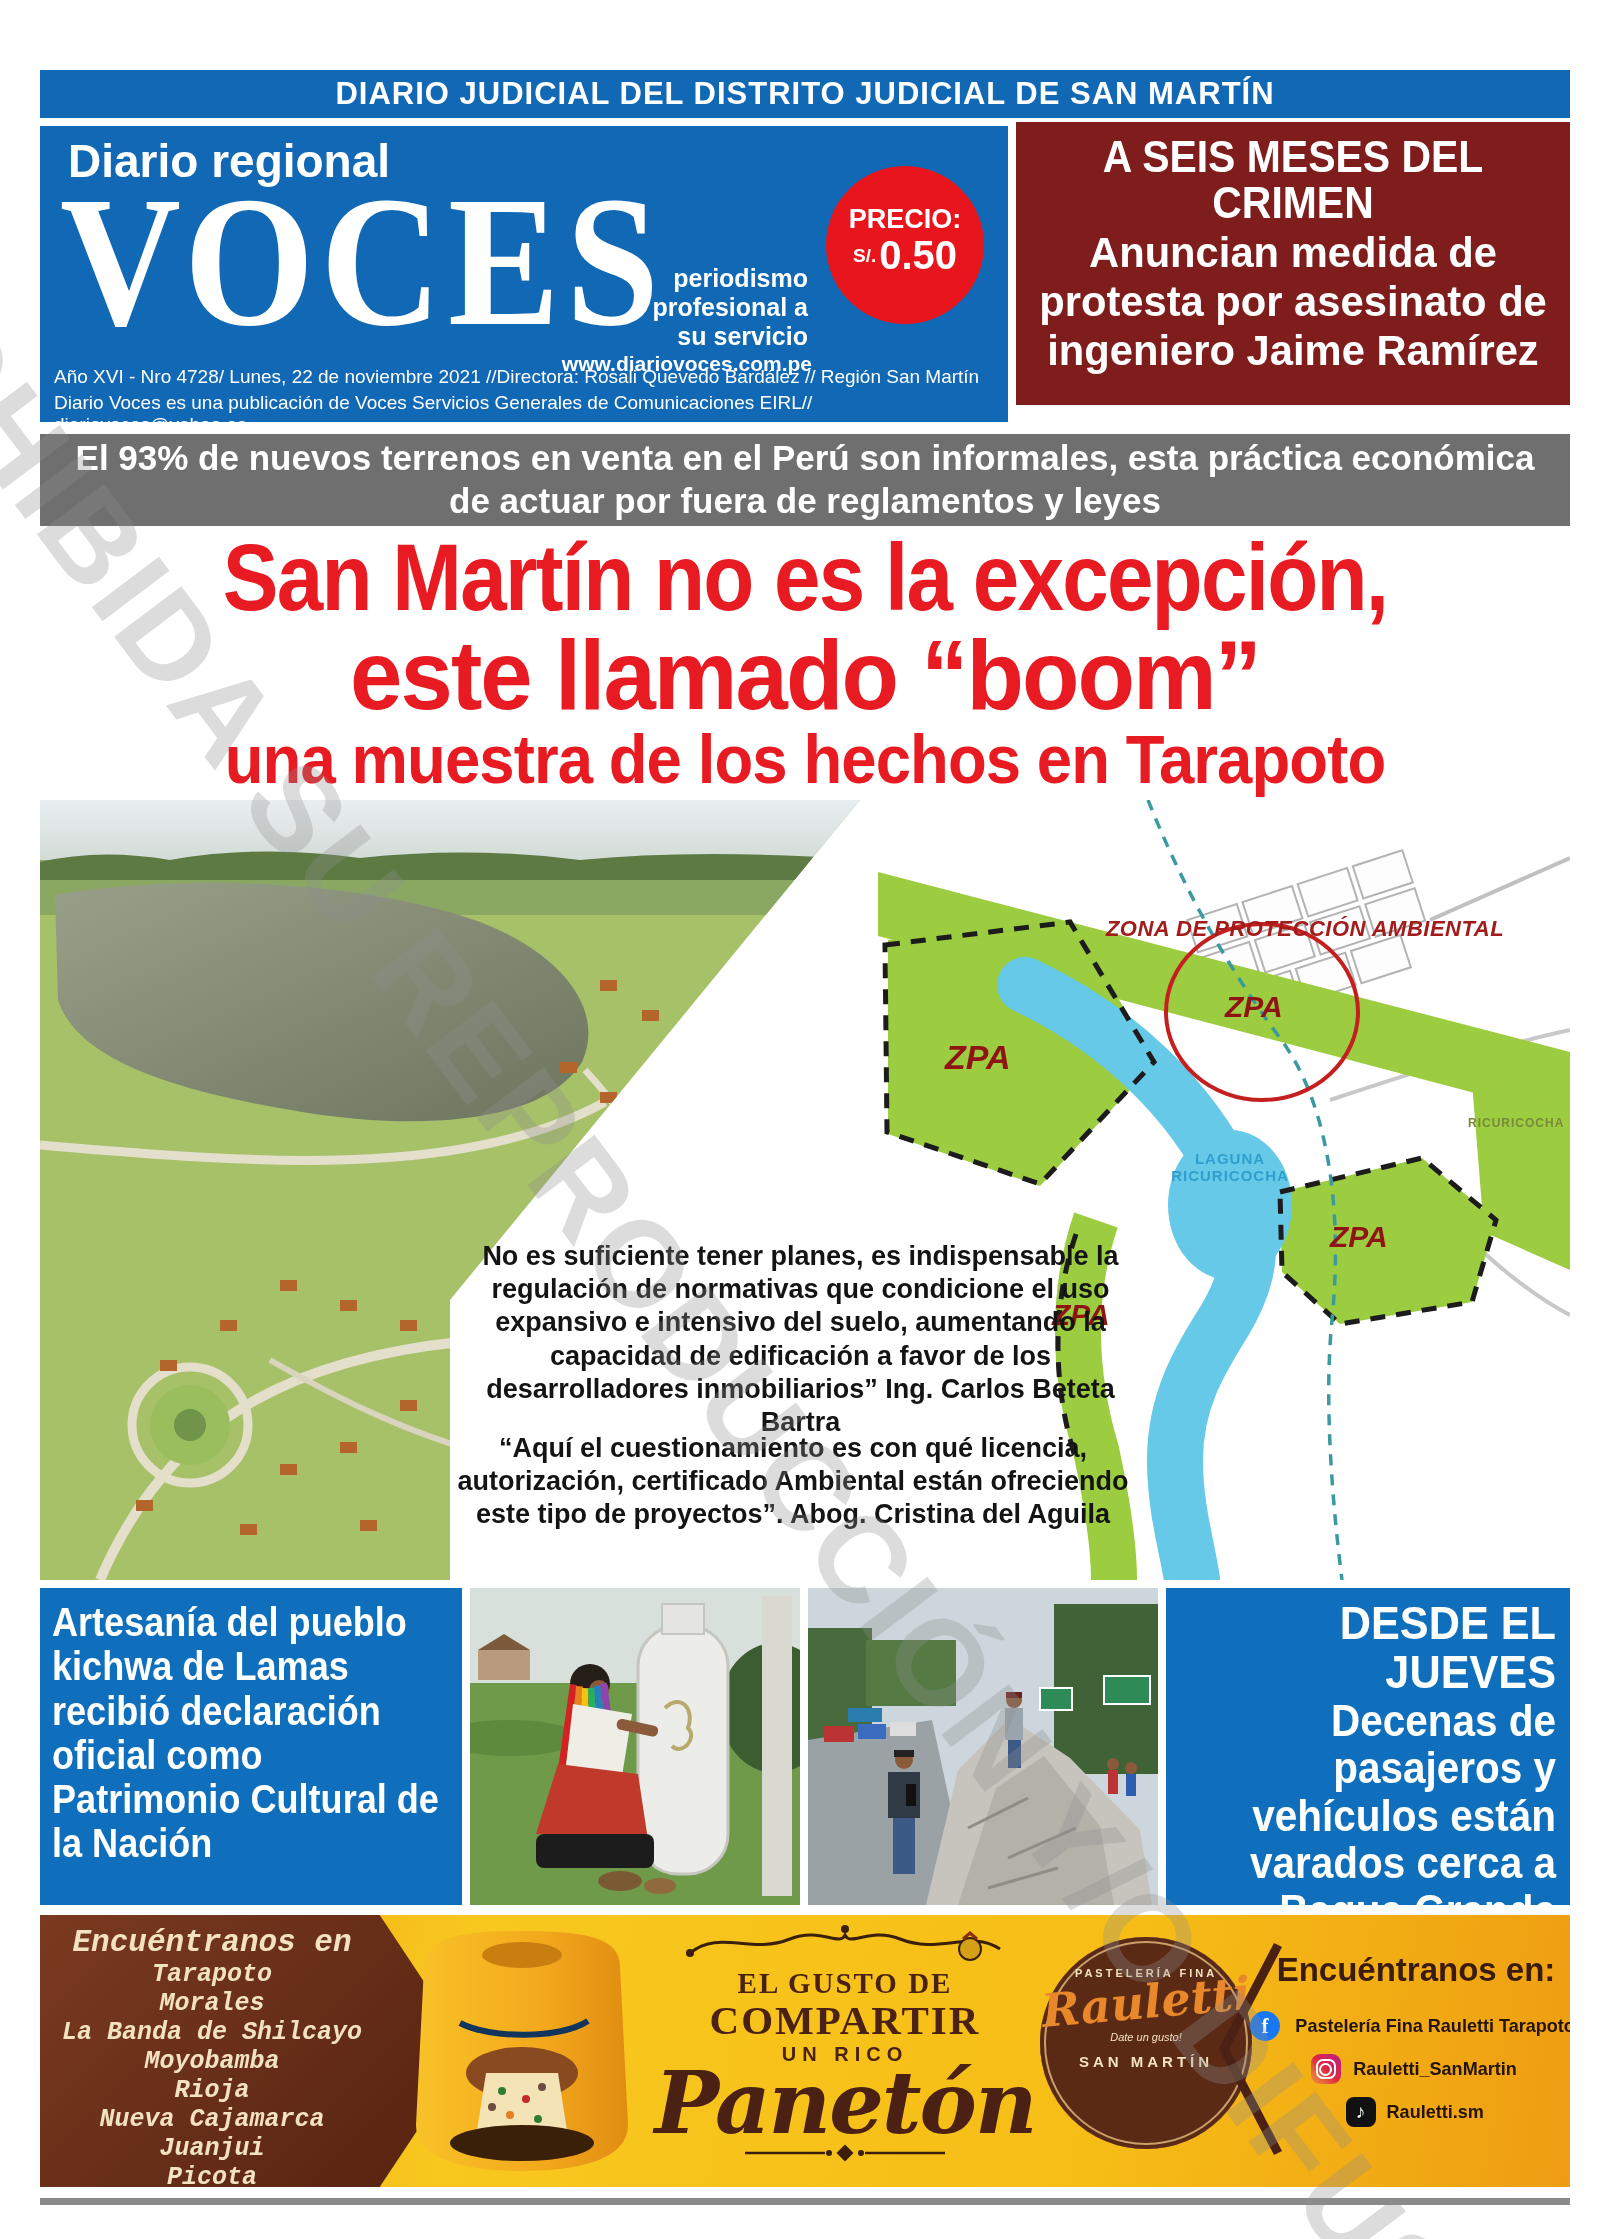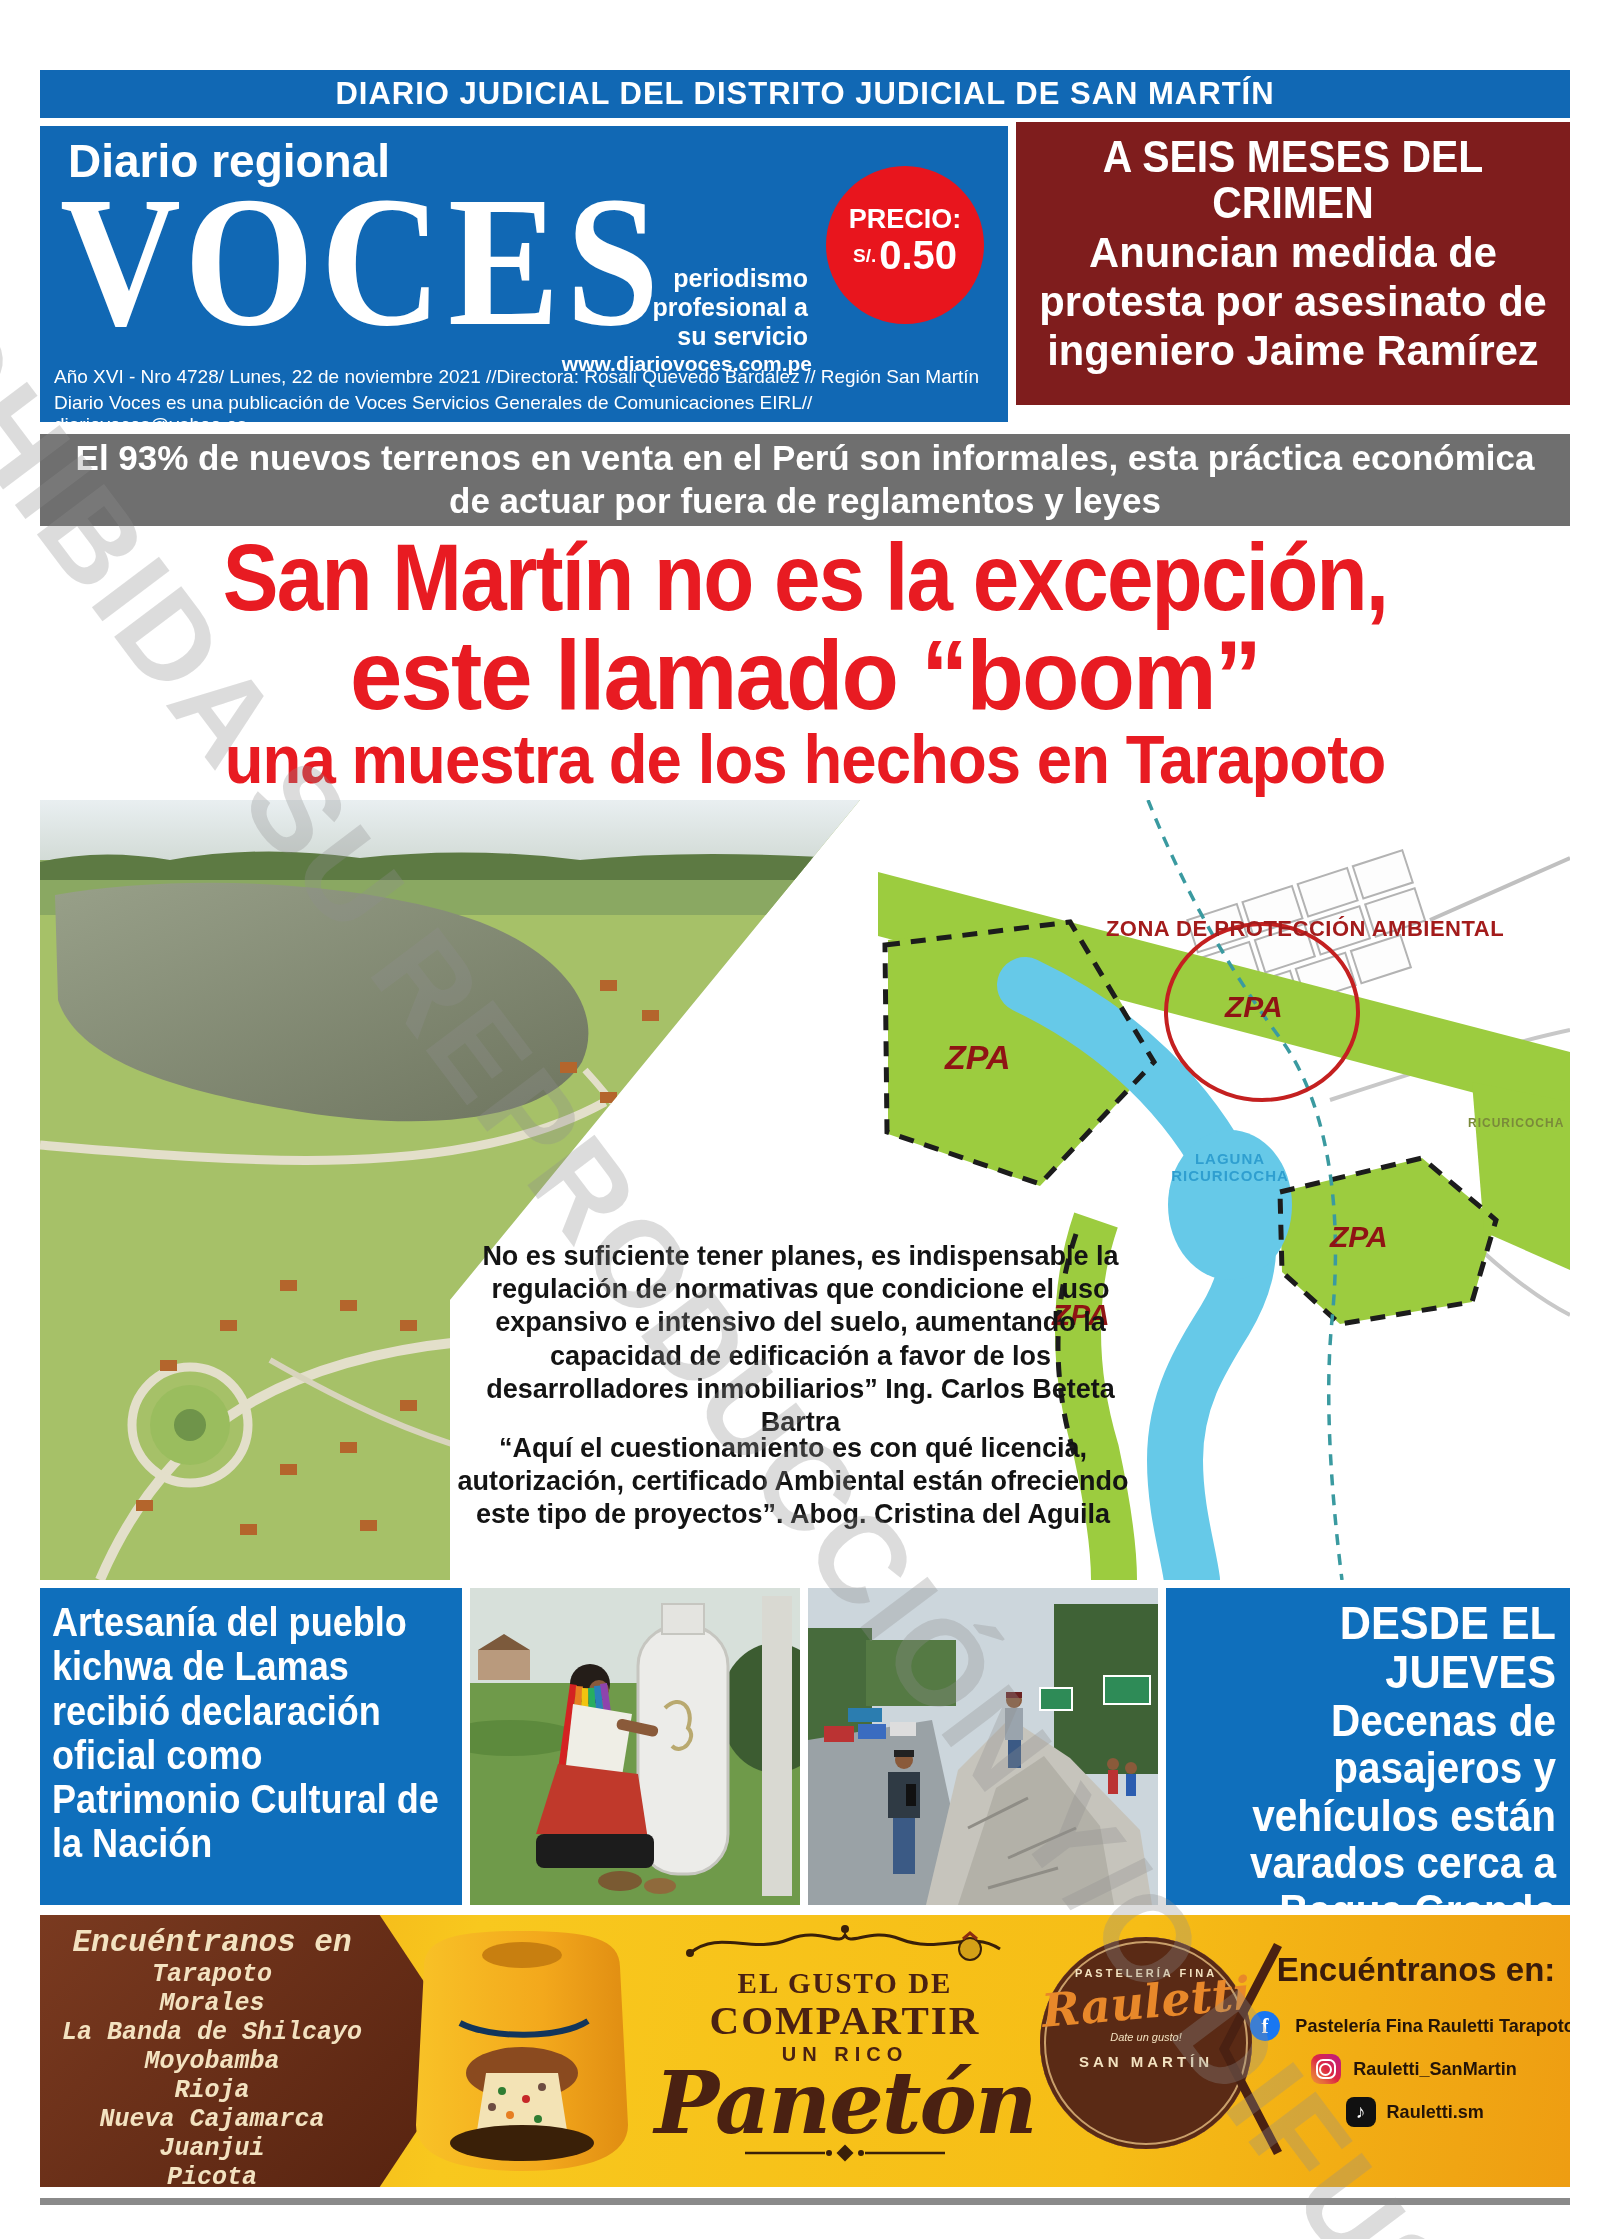--- a/index.html
+++ b/index.html
@@ -47,21 +47,21 @@
   
   .headline{position:absolute;left:40px;top:530px;width:1530px;height:268px;text-align:center;color:#e81b22;}
   .hl1{font-size:95px;font-weight:900;letter-spacing:-2px;line-height:1.0;transform:scaleX(.88);}
   .hl2{font-size:99px;font-weight:900;letter-spacing:-2px;line-height:1.0;transform:scaleX(.95);}
   .hl3{font-size:69px;font-weight:900;letter-spacing:-1px;line-height:1.05;transform:scaleX(.92);}
 
   
   .visual{position:absolute;left:40px;top:800px;width:1530px;height:780px;}
   .visual svg{position:absolute;left:0;top:0;}
   .map-title{position:absolute;left:1040px;top:116px;width:450px;text-align:center;color:#a31b1b;
-             font-weight:900;font-size:22px;letter-spacing:.5px;}
+             font-weight:900;font-size:22px;letter-spacing:.5px;font-style:italic;}
   .zpa{position:absolute;color:#8f1414;font-weight:900;font-style:italic;}
   .zpa-circled{left:1185px;top:190px;font-size:30px;}
   .zpa-left{left:905px;top:238px;font-size:34px;}
   .zpa-right{left:1290px;top:420px;font-size:30px;}
   .zpa-bottom{left:1012px;top:498px;font-size:30px;}
   .lagoon-label{position:absolute;left:1115px;top:350px;width:150px;text-align:center;color:#2f9fd0;
                 font-size:15px;font-weight:bold;letter-spacing:1px;white-space:pre-line;}
   .district-label{position:absolute;left:1428px;top:316px;font-size:12px;color:#7a8a3a;
                   font-weight:bold;letter-spacing:1px;}
   .quote{position:absolute;text-align:center;color:#141414;font-weight:bold;font-size:27px;line-height:1.23;}

